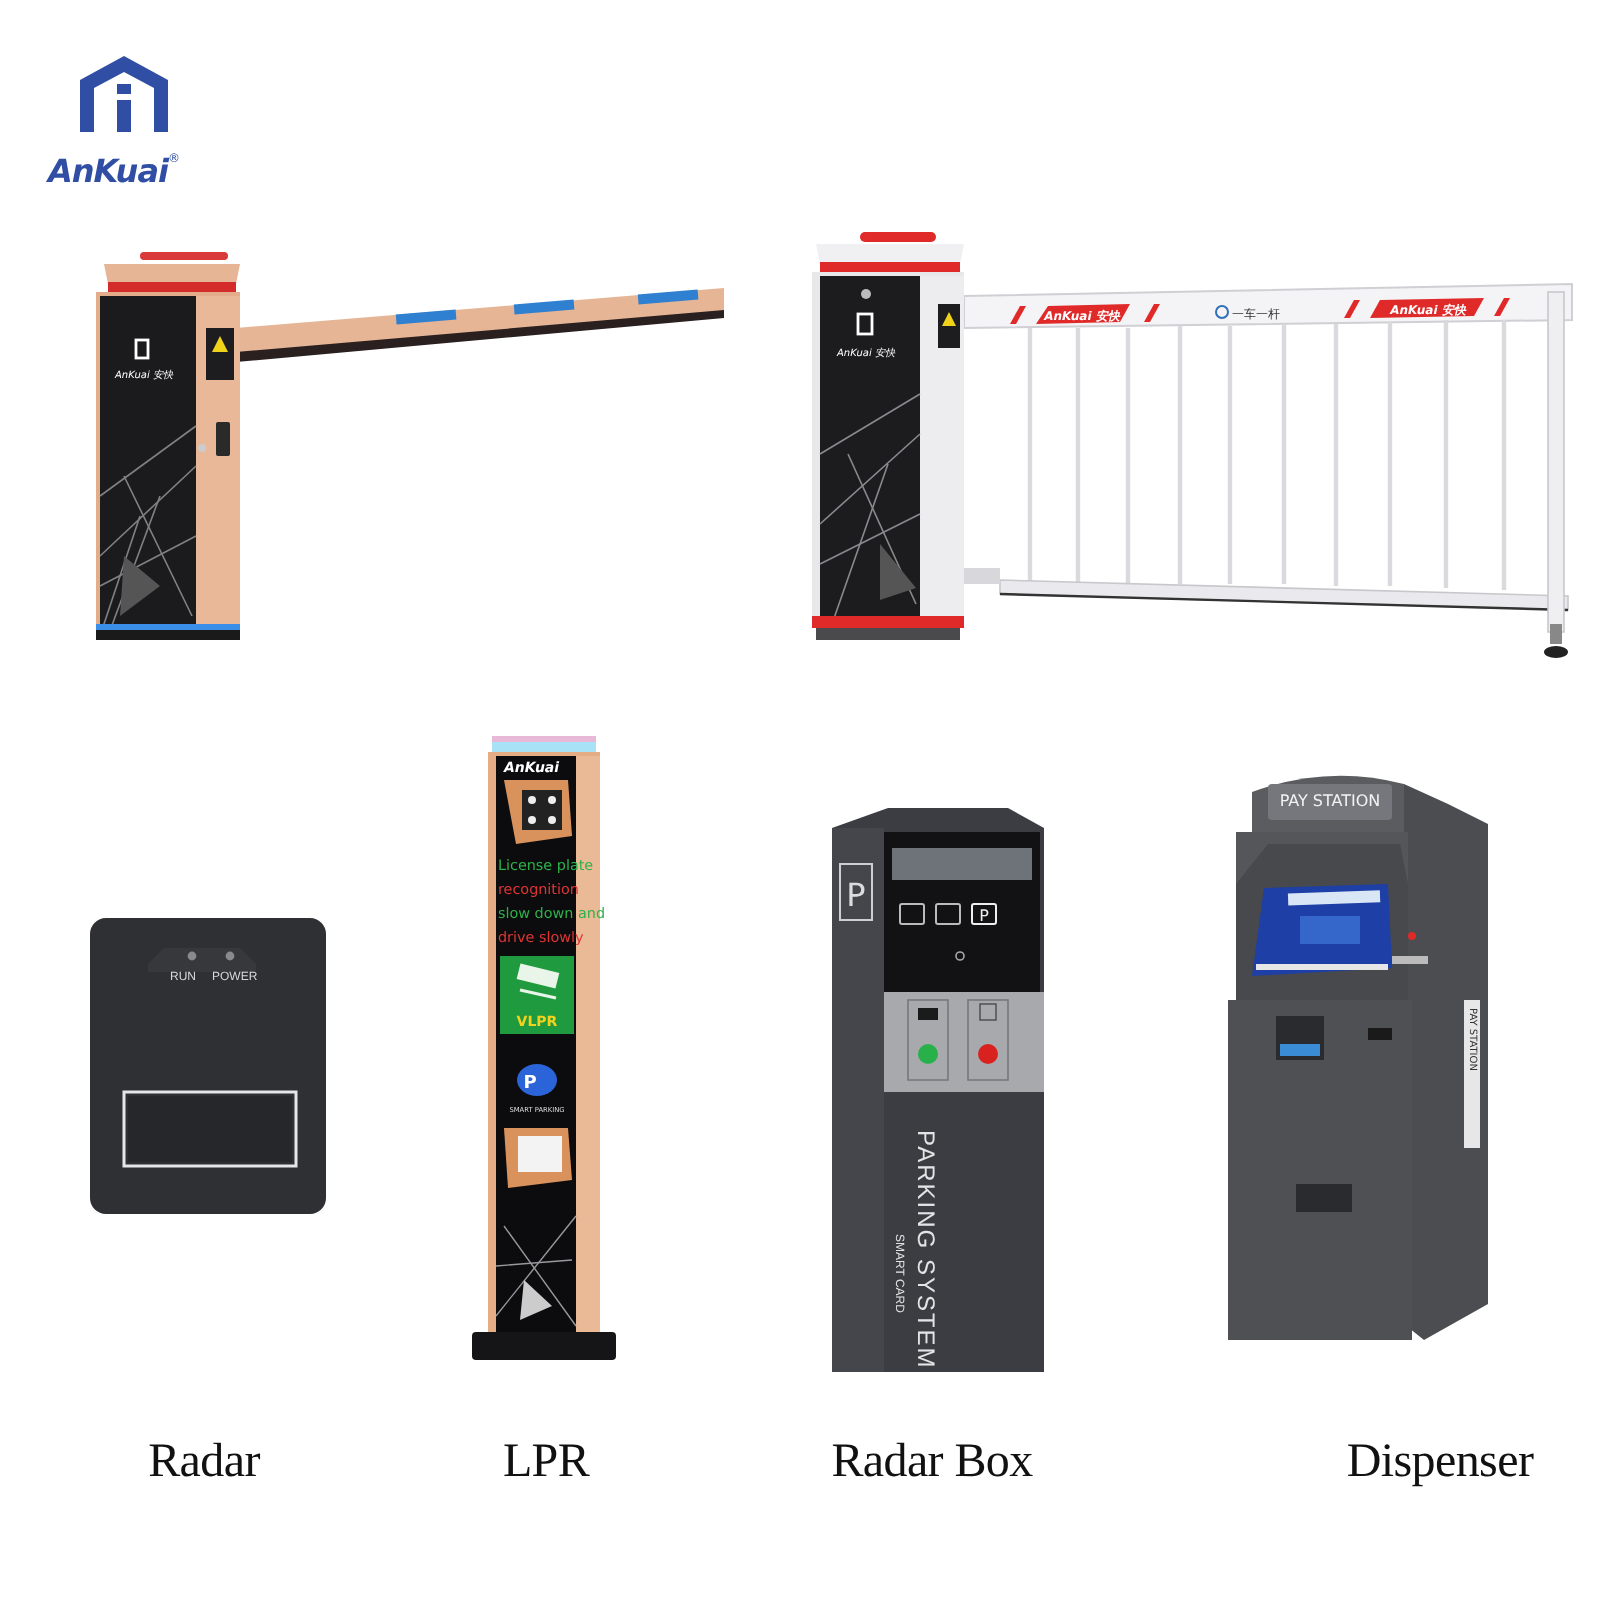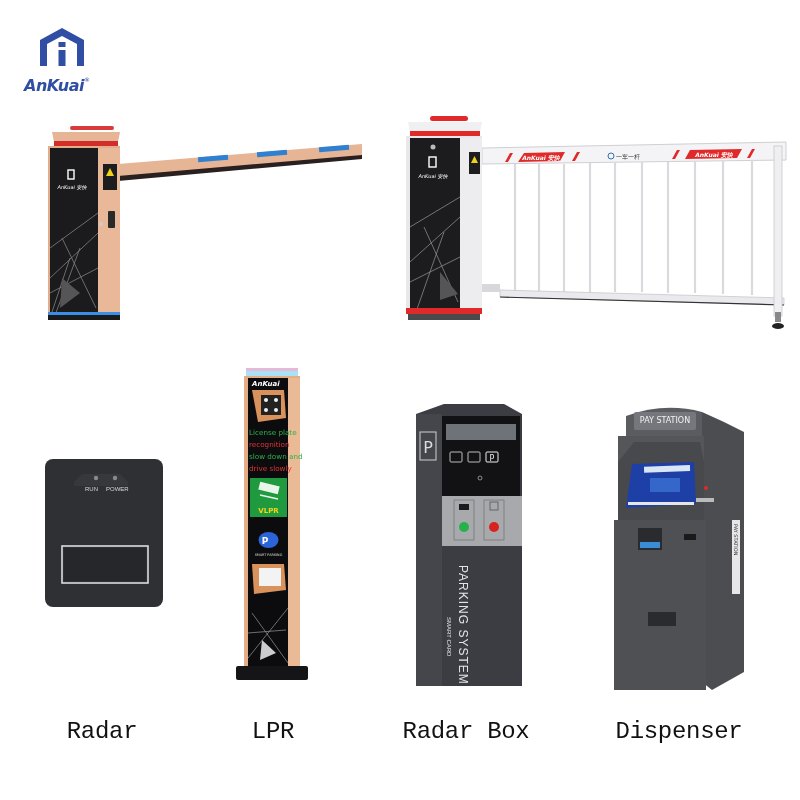--- a/index.html
+++ b/index.html
@@ -4,21 +4,21 @@
 <style>
   *{box-sizing:border-box;margin:0;padding:0;}
   html,body{width:800px;height:800px;background:#ffffff;overflow:hidden;}
   body{position:relative;font-family:"DejaVu Sans","Liberation Sans",sans-serif;}
   .abs{position:absolute;}
   
   .logo{left:22px;top:26px;width:90px;height:72px;}
   .logo-word{position:absolute;left:2px;top:50px;font-family:"DejaVu Sans",sans-serif;font-style:italic;font-weight:bold;font-size:16px;color:#2f4ea4;letter-spacing:-0.5px;}
   .logo-word sup{font-size:6px;font-style:normal;font-weight:normal;vertical-align:top;}
   
-  .caption{position:absolute;top:718px;font-family:Liberation Mono, monospace;font-size:24px;color:#111;white-space:nowrap;transform:translateX(-50%);letter-spacing:-0.3px;}
+  .caption{position:absolute;top:718px;font-family:Liberation Serif, serif;font-size:24px;color:#111;white-space:nowrap;transform:translateX(-50%);letter-spacing:-0.3px;}
   
   .product{position:absolute;}
   svg{display:block;}
 </style>
 </head>
 <body>
 
 <div class="abs logo">
   <svg width="90" height="50" viewBox="0 0 90 50">
     <path d="M18 14 L40 2 L62 14 L62 40 L55 40 L55 18 L40 10 L25 18 L25 40 L18 40 Z" fill="#2f4ea4"></path>
@@ -217,21 +217,21 @@
     <rect x="72" y="98" width="20" height="40" fill="none" stroke="#777" stroke-width="0.8"></rect>
     <rect x="47" y="102" width="10" height="6" fill="#1b1b1b"></rect>
     <circle cx="52" cy="125" r="5" fill="#28b04a"></circle>
     <circle cx="82" cy="125" r="5" fill="#d9221f"></circle>
     <rect x="78" y="100" width="8" height="8" fill="none" stroke="#555" stroke-width="0.8"></rect>
   </svg>
   <div class="abs" style="left:44px;top:163px;width:14px;writing-mode:vertical-rl;font-size:12px;color:#e4e4e6;font-family:'Liberation Sans',sans-serif;letter-spacing:1px;">PARKING SYSTEM</div>
   <div class="abs" style="left:30px;top:215px;width:10px;writing-mode:vertical-rl;font-size:6px;color:#e4e4e6;font-family:'Liberation Sans',sans-serif;">SMART CARD</div>
 </div>
 
-<div class="product" style="left:604px;top:402px;width:144px;height:292px;">
+<div class="product" style="left:604px;top:382px;width:144px;height:292px;">
   <svg width="144" height="292" viewBox="0 0 144 292">
 
     <polygon points="98,10 120,20 140,30 140,270 108,288 98,280" fill="#4c4d51"></polygon>
 
     <path d="M22 14 Q60 0 98 10 L98 34 L22 34 Z" fill="#5b5c60"></path>
     <rect x="30" y="10" width="62" height="18" rx="2" fill="#76777c"></rect>
 
     <rect x="14" y="34" width="86" height="84" fill="#55565a"></rect>
     <polygon points="14,60 30,40 96,40 100,60 100,118 14,118" fill="#48494d"></polygon>
 
@@ -250,13 +250,13 @@
 
     <rect x="128" y="118" width="8" height="74" fill="#e7e7e9"></rect>
   </svg>
   <div class="abs" style="left:30px;top:12px;width:62px;text-align:center;font-size:8px;color:#f2f2f2;font-family:'DejaVu Sans',sans-serif;line-height:14px;">PAY STATION</div>
   <div class="abs" style="left:129px;top:122px;width:6px;writing-mode:vertical-rl;font-size:5px;color:#333;font-family:'DejaVu Sans',sans-serif;">PAY STATION</div>
 </div>
 
 <div class="caption" style="left:102px;">Radar</div>
 <div class="caption" style="left:273px;">LPR</div>
 <div class="caption" style="left:466px;">Radar Box</div>
-<div class="caption" style="left:679px;">Dispenser</div>
+<div class="caption" style="left:720px;">Dispenser</div>
 
 </body></html>

